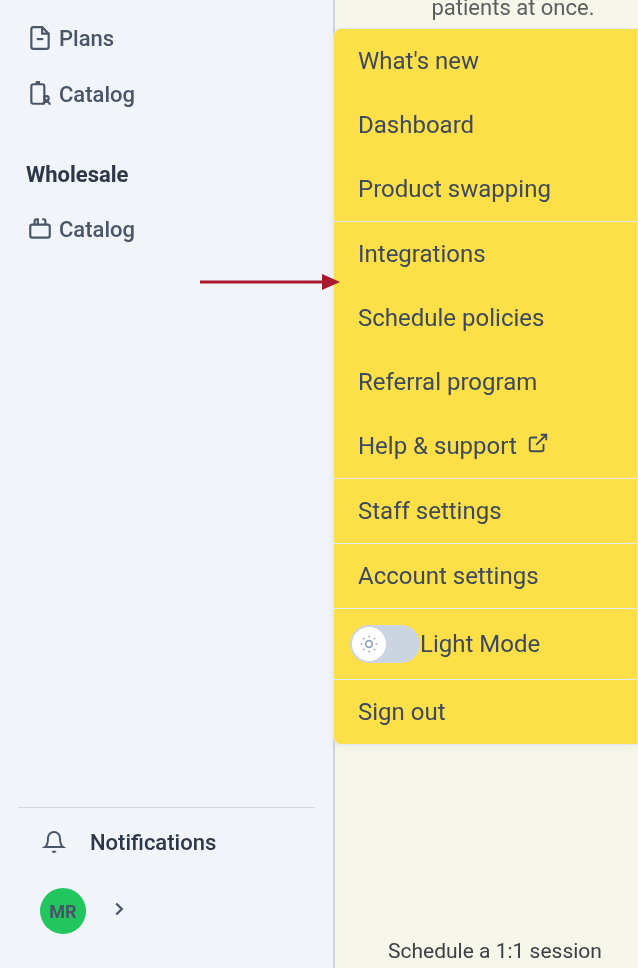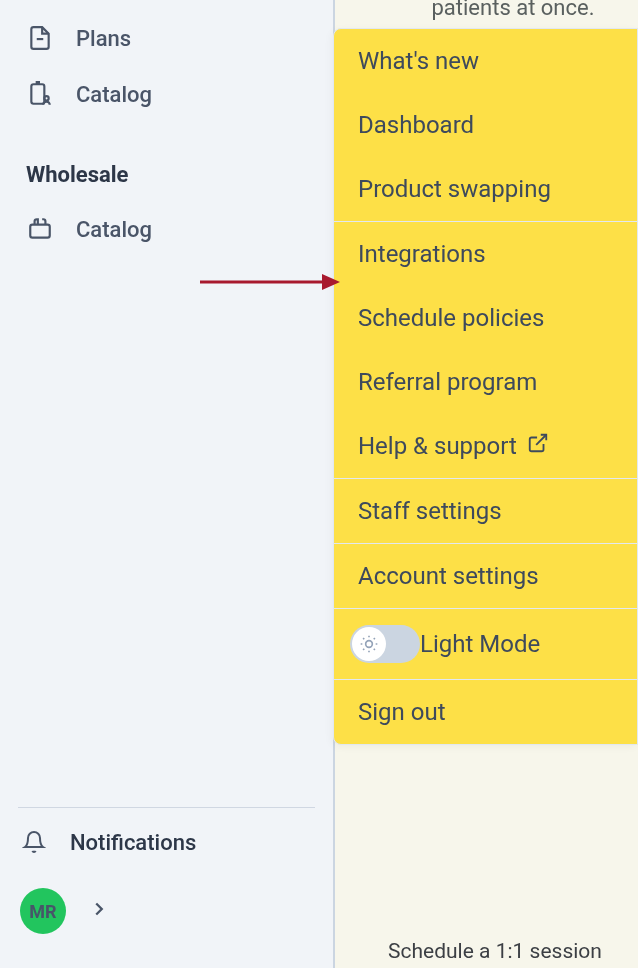--- a/index.html
+++ b/index.html
@@ -18,21 +18,21 @@
     display: flex;
     flex-direction: column;
     position: relative;
   }
   .nav-top {
     padding: 10px 0 0 0;
   }
   .nav-item {
     display: flex;
     align-items: center;
-    gap: 22px;
+    gap: 5px;
     padding: 14px 26px;
     cursor: pointer;
     font-size: 22px;
     font-weight: 500;
     color: #4a5568;
   }
   .section-label {
     font-size: 22px;
     font-weight: 700;
     color: #2d3748;
@@ -41,23 +41,24 @@
   .nav-icon {
     width: 28px; height: 28px;
     display: flex; align-items: center; justify-content: center;
     color: #4a5568;
   }
   .spacer { flex: 1; }
   .divider { height: 1px; background: #d0d7e2; margin: 0 18px; }
   .bottom-area { padding: 4px 0 18px 0; }
   .bottom-item {
     display: flex; align-items: center; gap: 22px;
-    padding: 16px 20px;
+    padding: 16px 28px;
     font-size: 22px; font-weight: 500; color: #2d3748;
     cursor: pointer;
+    margin-left: 12px;
   }
   .avatar {
     width: 46px; height: 46px; border-radius: 50%;
     background: #22c55e; display: flex; align-items: center; justify-content: center;
     font-size: 18px; font-weight: 700; color: #475569;
   }
   .user-name { flex: 1; white-space: nowrap; overflow: hidden; text-overflow: ellipsis; font-weight: 700; }
   .chevron-right { color: #4a5568; }
 
   

